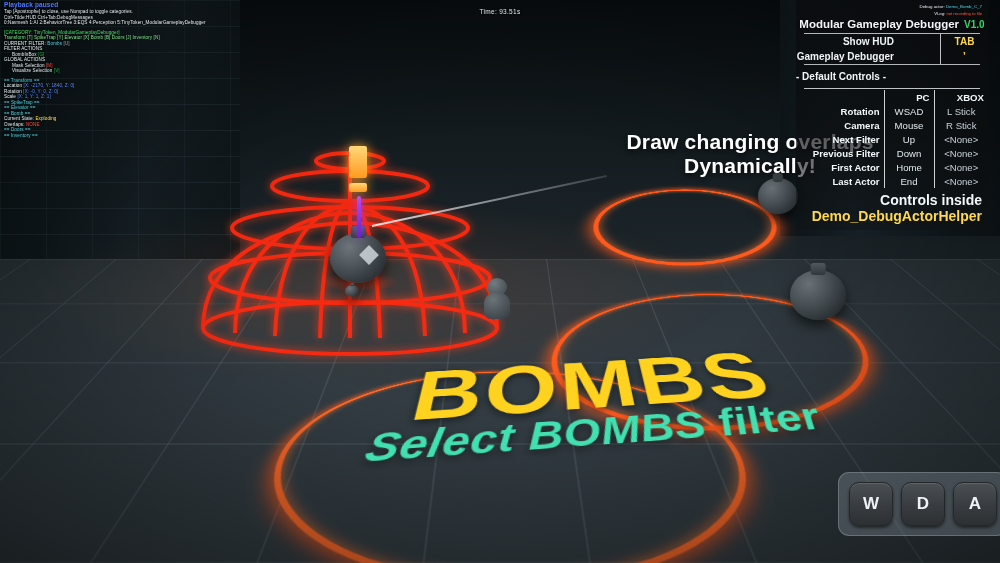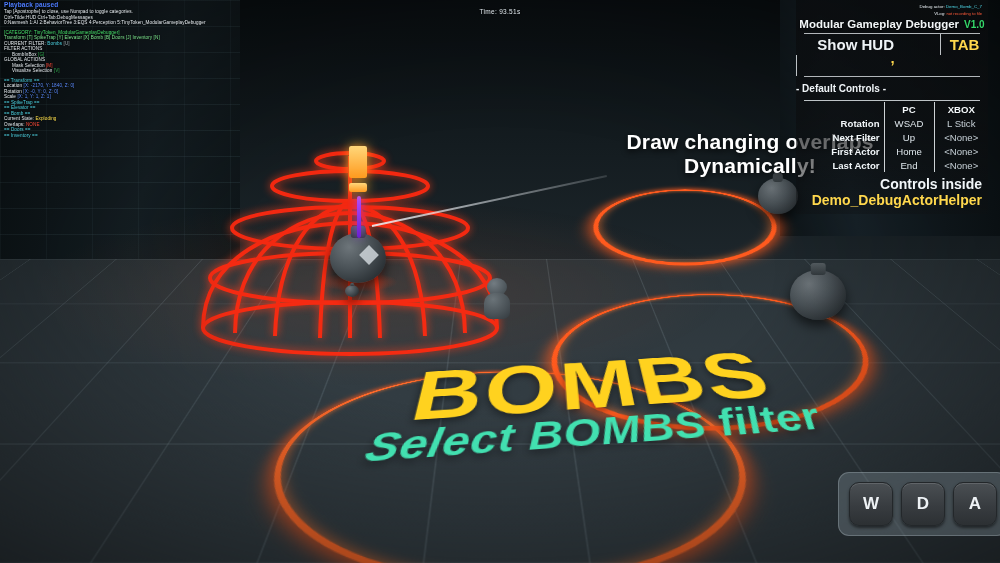--- a/index.html
+++ b/index.html
@@ -153,32 +153,32 @@
 
   .panel-title {
     display:flex; align-items:baseline; justify-content:center; gap:5px;
     color:#f2f6f8; font-size:11.5px; font-weight:bold; padding:1px 0 3px;
     text-shadow:0 1px 2px #000;
   }
   .panel-title .ver{ color:#35d96b; font-size:10px; font-weight:bold; }
 
   .rule{ height:1px; background:rgba(235,240,244,.75); margin:0 8px; }
 
-  .kv { display:flex; align-items:center; font-size:15px; color:#eef3f6;gap:40px; }
+  .kv { display:flex; align-items:center; font-size:10px; color:#eef3f6;gap:40px; }
   .kv .k { width:104px; text-align:right; padding:2px 6px 2px 0; font-weight:bold; }
   .kv .v { flex:1; text-align:center; color:#ffd84d; font-weight:bold; border-left:1px solid rgba(235,240,244,.8); padding:2px 0; }
 
   .sub-title{ text-align:left; color:#f0f5f8; font-size:10px; font-weight:bold; padding:6px 0 4px; }
 
   table.controls{ width:100%; border-collapse:collapse; font-size:9.6px; color:#e9eff3; }
   table.controls td, table.controls th{ padding:1.5px 4px; font-weight:normal; }
   table.controls .lab{ text-align:right; width:88px; font-weight:bold; color:#f2f7fa; }
   table.controls .pc{ text-align:center; width:50px; border-left:1px solid rgba(240,245,248,.85); color:#dfe7ec; }
   table.controls .xb{ text-align:center; border-left:1px solid rgba(240,245,248,.85); color:#c7d1d7; }
-  table.controls thead th.pc, table.controls thead th.xb{ font-weight:bold; color:#f4f8fa; }
+  table.controls thead th.pc, table.controls thead th.xb{ font-weight:bold; color:#f4f8fa;text-align:right; }
   table.controls thead th.lab{ border:0; }
   .thead-rule{ height:1px; background:rgba(235,240,244,.8); margin:2px 8px 1px; }
 
   .footnote{ text-align:right; font-size:14px; font-weight:bold; color:#f2f7fa; padding:4px 6px 0 0; }
   .footnote b{ color:#ffd84d; }
 
   
   .hint {
     position:absolute; left:540px; top:130px; width:420px;
     color:#fff; font-size:21px; font-weight:bold; line-height:24px;
@@ -371,20 +371,21 @@
       <span class="ver">V1.0</span>
     </div>
 
     <div class="rule"></div>
 
     <div class="kv">
       <div class="k">Show HUD</div>
       <div class="v">TAB</div>
     </div>
     <div class="kv">
+      <div class="k">Gameplay Debugger</div>
       <div class="v">’</div>
     </div>
 
     <div class="rule"></div>
 
     <div class="sub-title">- Default Controls -</div>
     <div class="thead-rule"></div>
 
     <table class="controls">
       <thead>
@@ -394,22 +395,32 @@
           <th class="xb">XBOX</th>
         </tr>
       </thead>
       <tbody>
         <tr>
           <td class="lab">Rotation</td>
           <td class="pc">WSAD</td>
           <td class="xb">L Stick</td>
         </tr>
         <tr>
+          <td class="lab">Camera</td>
+          <td class="pc">Mouse</td>
+          <td class="xb">R Stick</td>
+        </tr>
+        <tr>
           <td class="lab">Next Filter</td>
           <td class="pc">Up</td>
+          <td class="xb">&lt;None&gt;</td>
+        </tr>
+        <tr>
+          <td class="lab">Previous Filter</td>
+          <td class="pc">Down</td>
           <td class="xb">&lt;None&gt;</td>
         </tr>
         <tr>
           <td class="lab">First Actor</td>
           <td class="pc">Home</td>
           <td class="xb">&lt;None&gt;</td>
         </tr>
         <tr>
           <td class="lab">Last Actor</td>
           <td class="pc">End</td>

